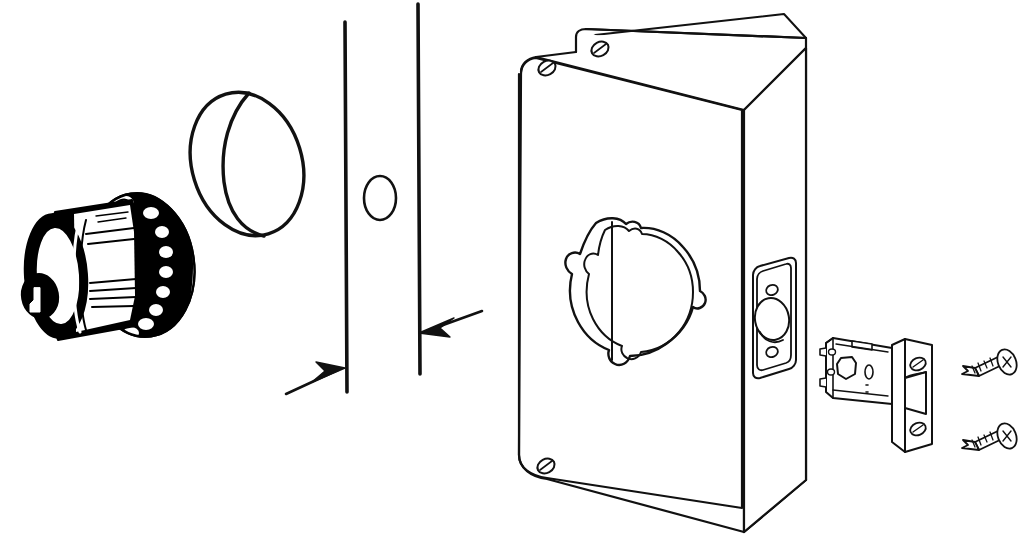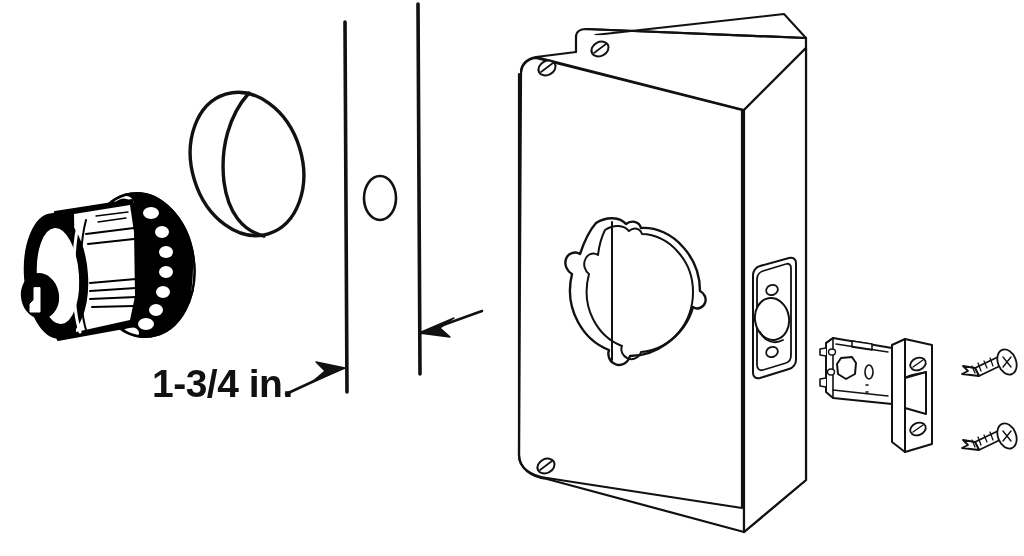--- a/index.html
+++ b/index.html
@@ -289,15 +289,14 @@
           <path d="M990,432 L993,440"></path>
         </g>
         <ellipse cx="1007" cy="436" rx="9" ry="13" transform="rotate(-22 1007 436)" fill="#ffffff" stroke="#111111" stroke-width="1.8"></ellipse>
         <path d="M1003,431 L1011,441" stroke="#111111" stroke-width="1.4"></path>
         <path d="M1011,431 L1003,441" stroke="#111111" stroke-width="1.4"></path>
       </g>
 
     </g>
   </svg>
 
-  <div class="dimlabel">1-3/4 in.</div>
 
 </div>
 
 </body></html>

